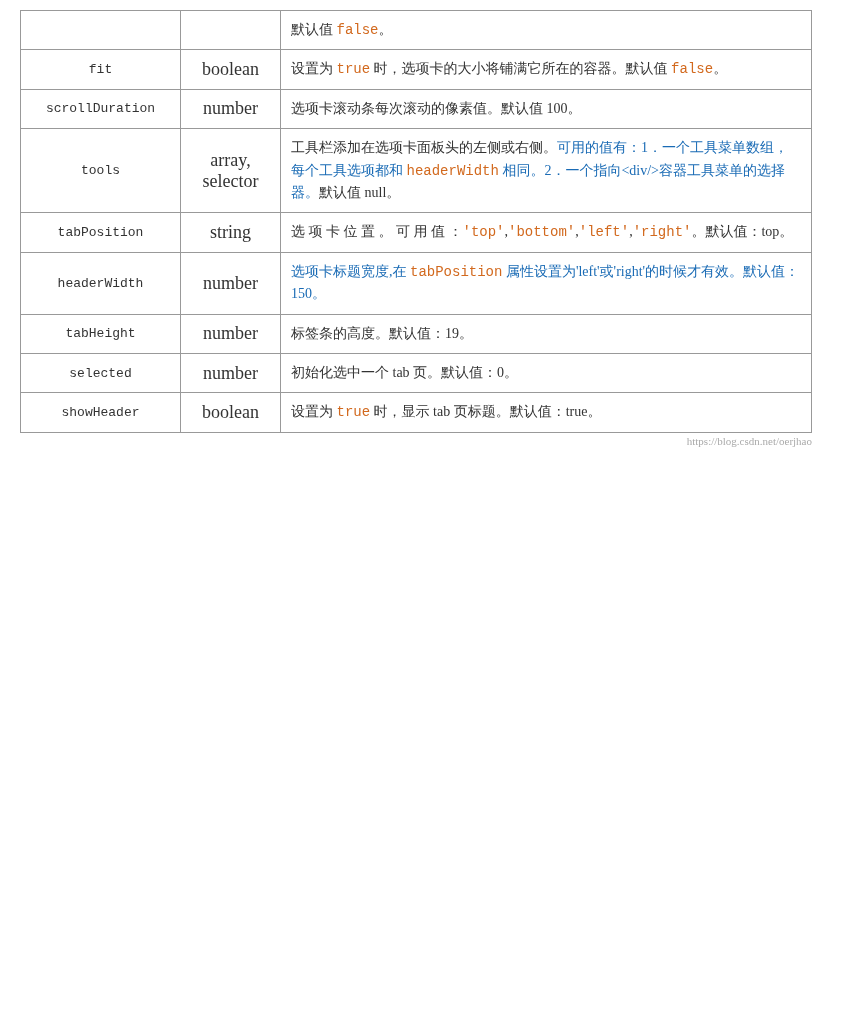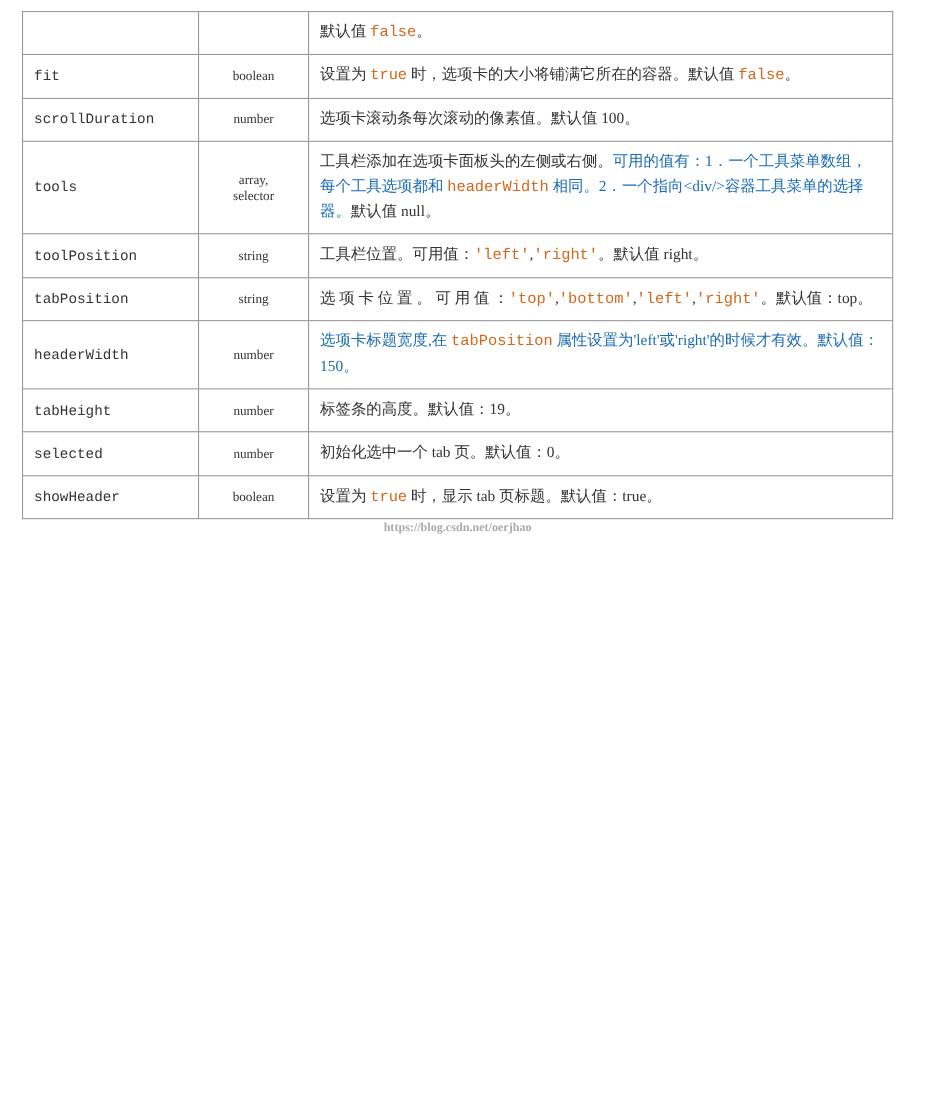--- a/index.html
+++ b/index.html
@@ -17,49 +17,48 @@
       border-collapse: collapse;
       border: 1px solid #999;
     }
     td {
       border: 1px solid #999;
       padding: 8px 10px;
       vertical-align: middle;
     }
     .col-name {
       width: 160px;
-      text-align: left;
+      text-align: center;
       font-family: "Courier New", monospace;
       font-size: 13px;
       color: #333;
     }
     .col-type {
       width: 100px;
       text-align: center;
-      font-size: 12px;
+      font-size: 18px;
       color: #333;
     }
     .col-desc {
       color: #333;
       font-size: 14px;
       line-height: 1.6;
     }
     .keyword {
       color: #d2691e;
       font-family: "Courier New", monospace;
     }
     .blue {
       color: #1a6bb5;
     }
     .watermark {
-      text-align: center;
+      text-align: right;
       font-size: 11px;
       color: #aaa;
       padding-top: 2px;
-      font-weight: bold;
     }
   </style>
 </head>
 <body>
 
 <div class="table-wrap">
   <table>
     <tbody id="table-body">
         <tr>
           <td class="col-name"></td>
@@ -73,25 +72,20 @@
         </tr>
         <tr>
           <td class="col-name">scrollDuration</td>
           <td class="col-type">number</td>
           <td class="col-desc">选项卡滚动条每次滚动的像素值。默认值 100。</td>
         </tr>
         <tr>
           <td class="col-name">tools</td>
           <td class="col-type">array,<br>selector</td>
           <td class="col-desc">工具栏添加在选项卡面板头的左侧或右侧。<span class="blue">可用的值有：1．一个工具菜单数组，每个工具选项都和 <span class="keyword">headerWidth</span> 相同。2．一个指向&lt;div/&gt;容器工具菜单的选择器。</span>默认值 null。</td>
-        </tr>
-        <tr>
-          <td class="col-name">toolPosition</td>
-          <td class="col-type">string</td>
-          <td class="col-desc">工具栏位置。可用值：<span class="keyword">'left'</span>,<span class="keyword">'right'</span>。默认值 right。</td>
         </tr>
         <tr>
           <td class="col-name">tabPosition</td>
           <td class="col-type">string</td>
           <td class="col-desc">选 项 卡 位 置 。 可 用 值 ：<span class="keyword">'top'</span>,<span class="keyword">'bottom'</span>,<span class="keyword">'left'</span>,<span class="keyword">'right'</span>。默认值：top。</td>
         </tr>
         <tr>
           <td class="col-name">headerWidth</td>
           <td class="col-type">number</td>
           <td class="col-desc"><span class="blue">选项卡标题宽度,在 <span class="keyword">tabPosition</span> 属性设置为'left'或'right'的时候才有效。默认值：150。</span></td>

